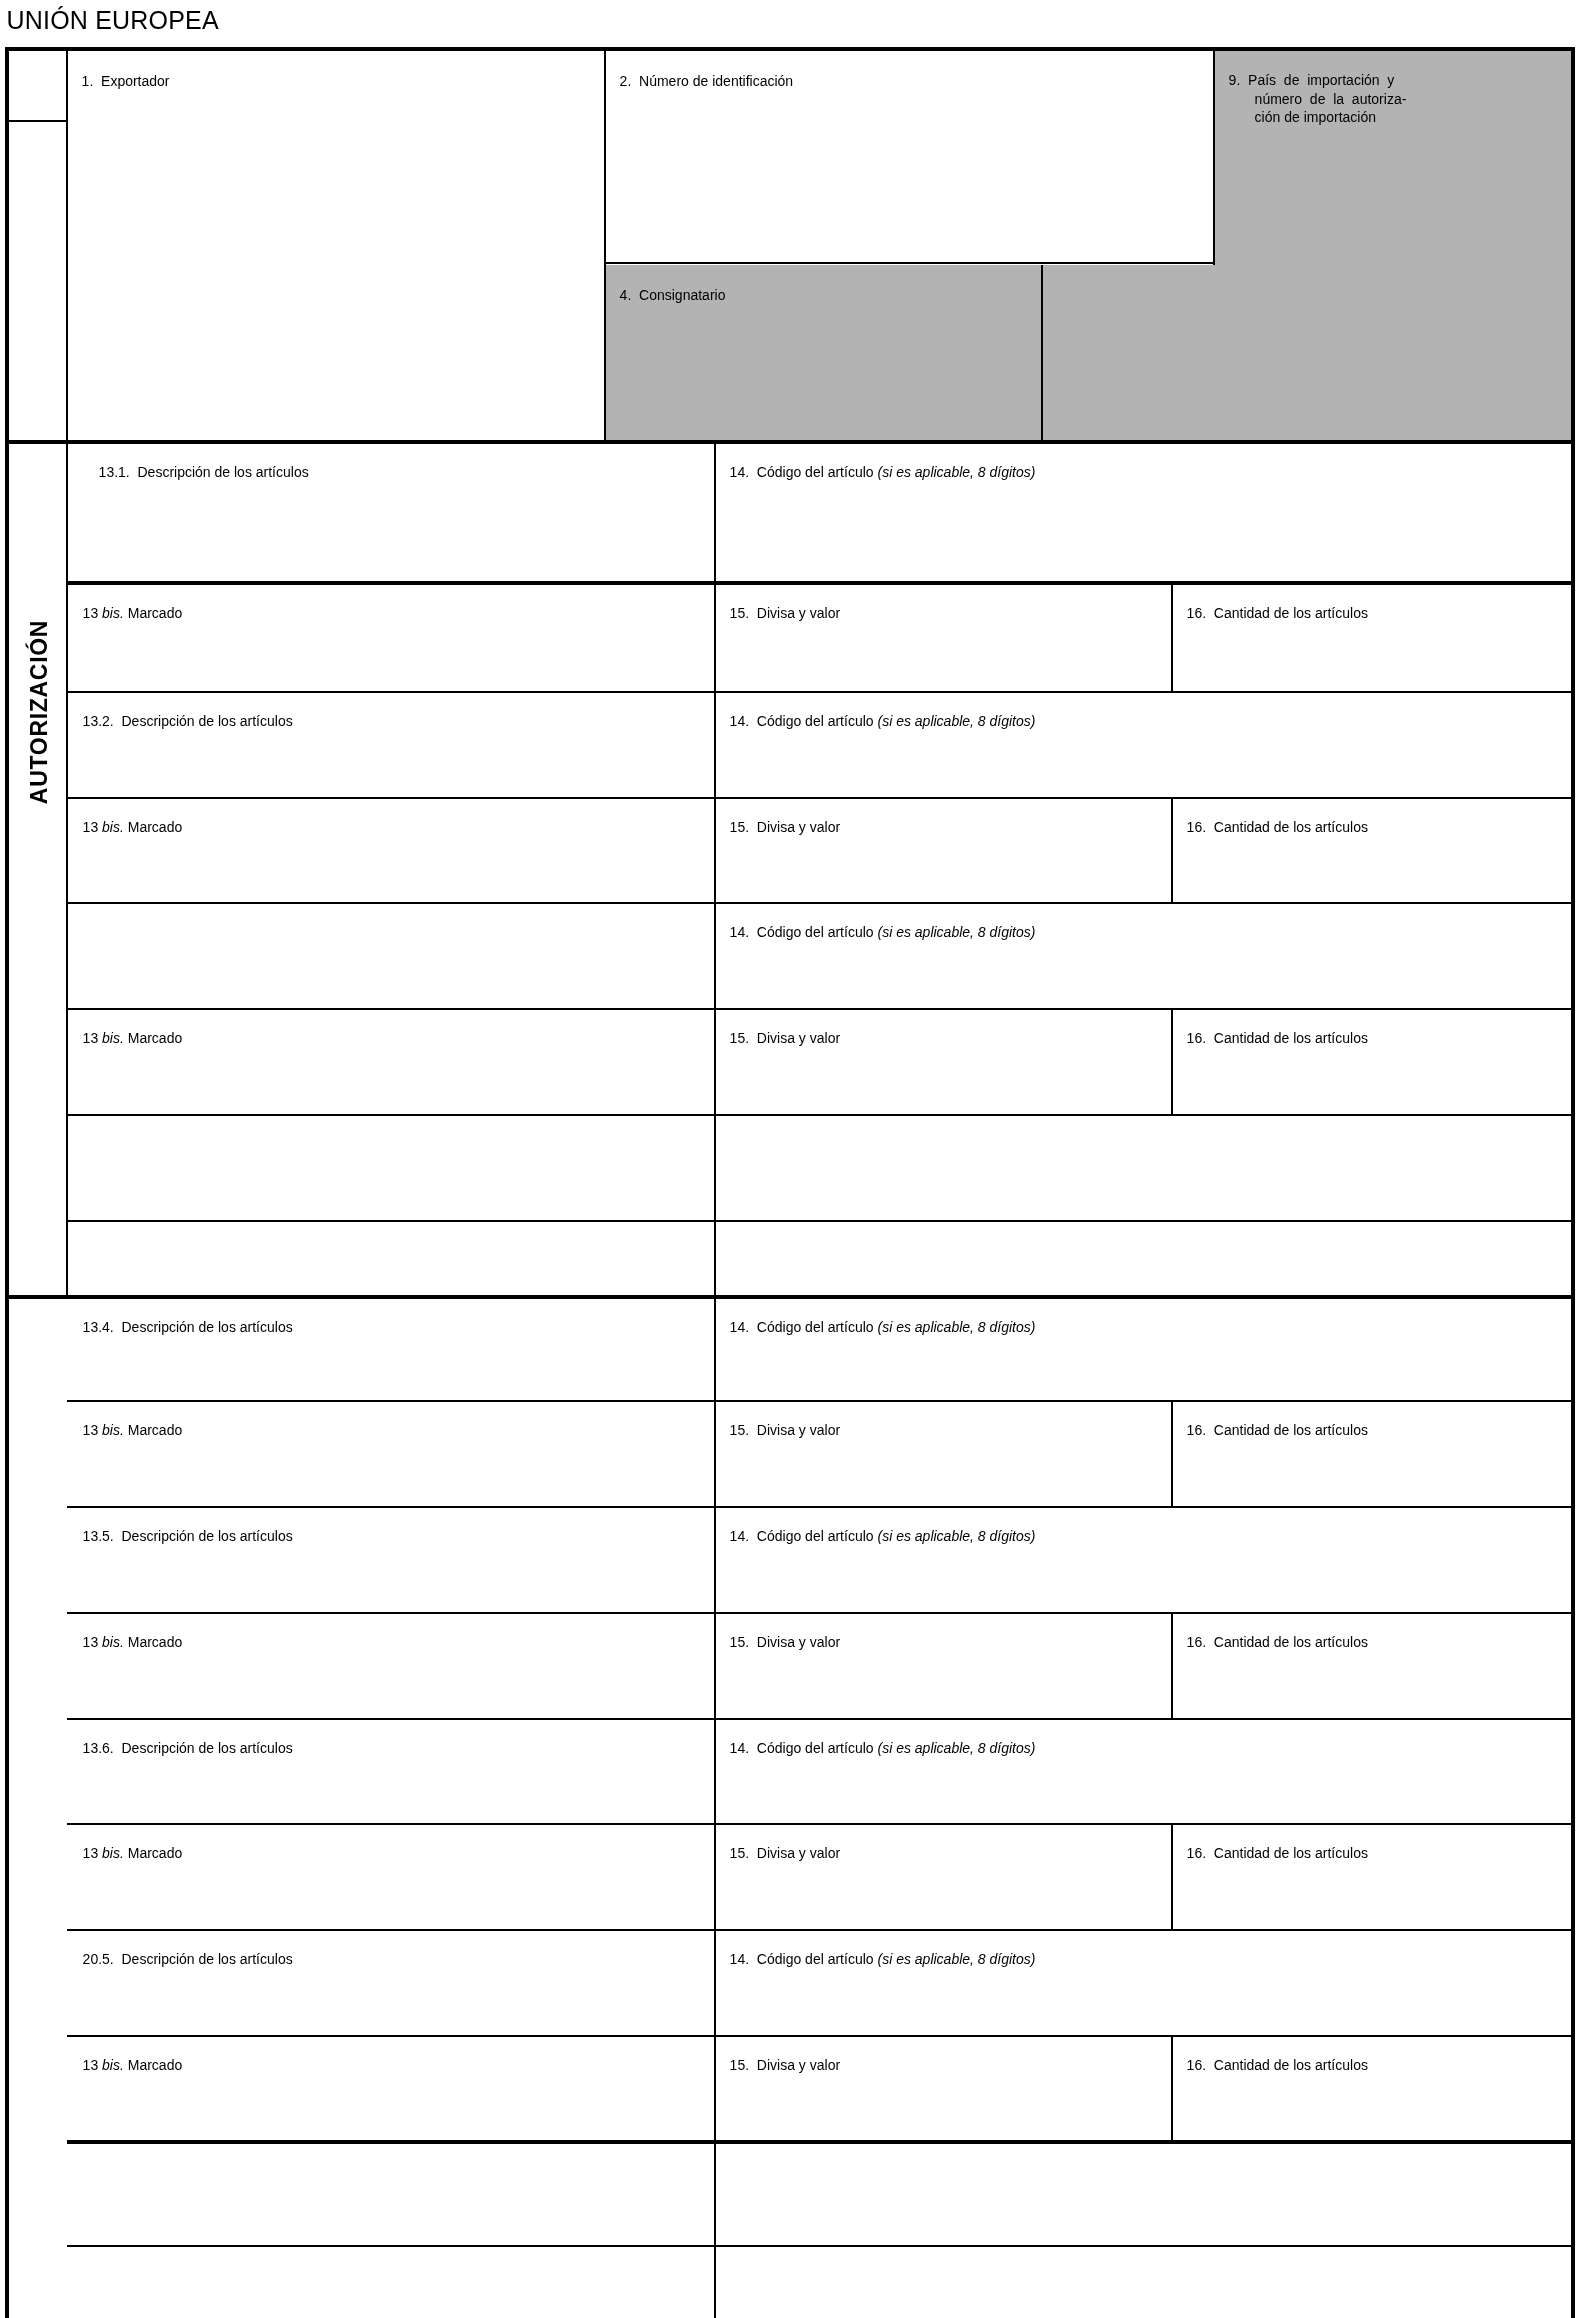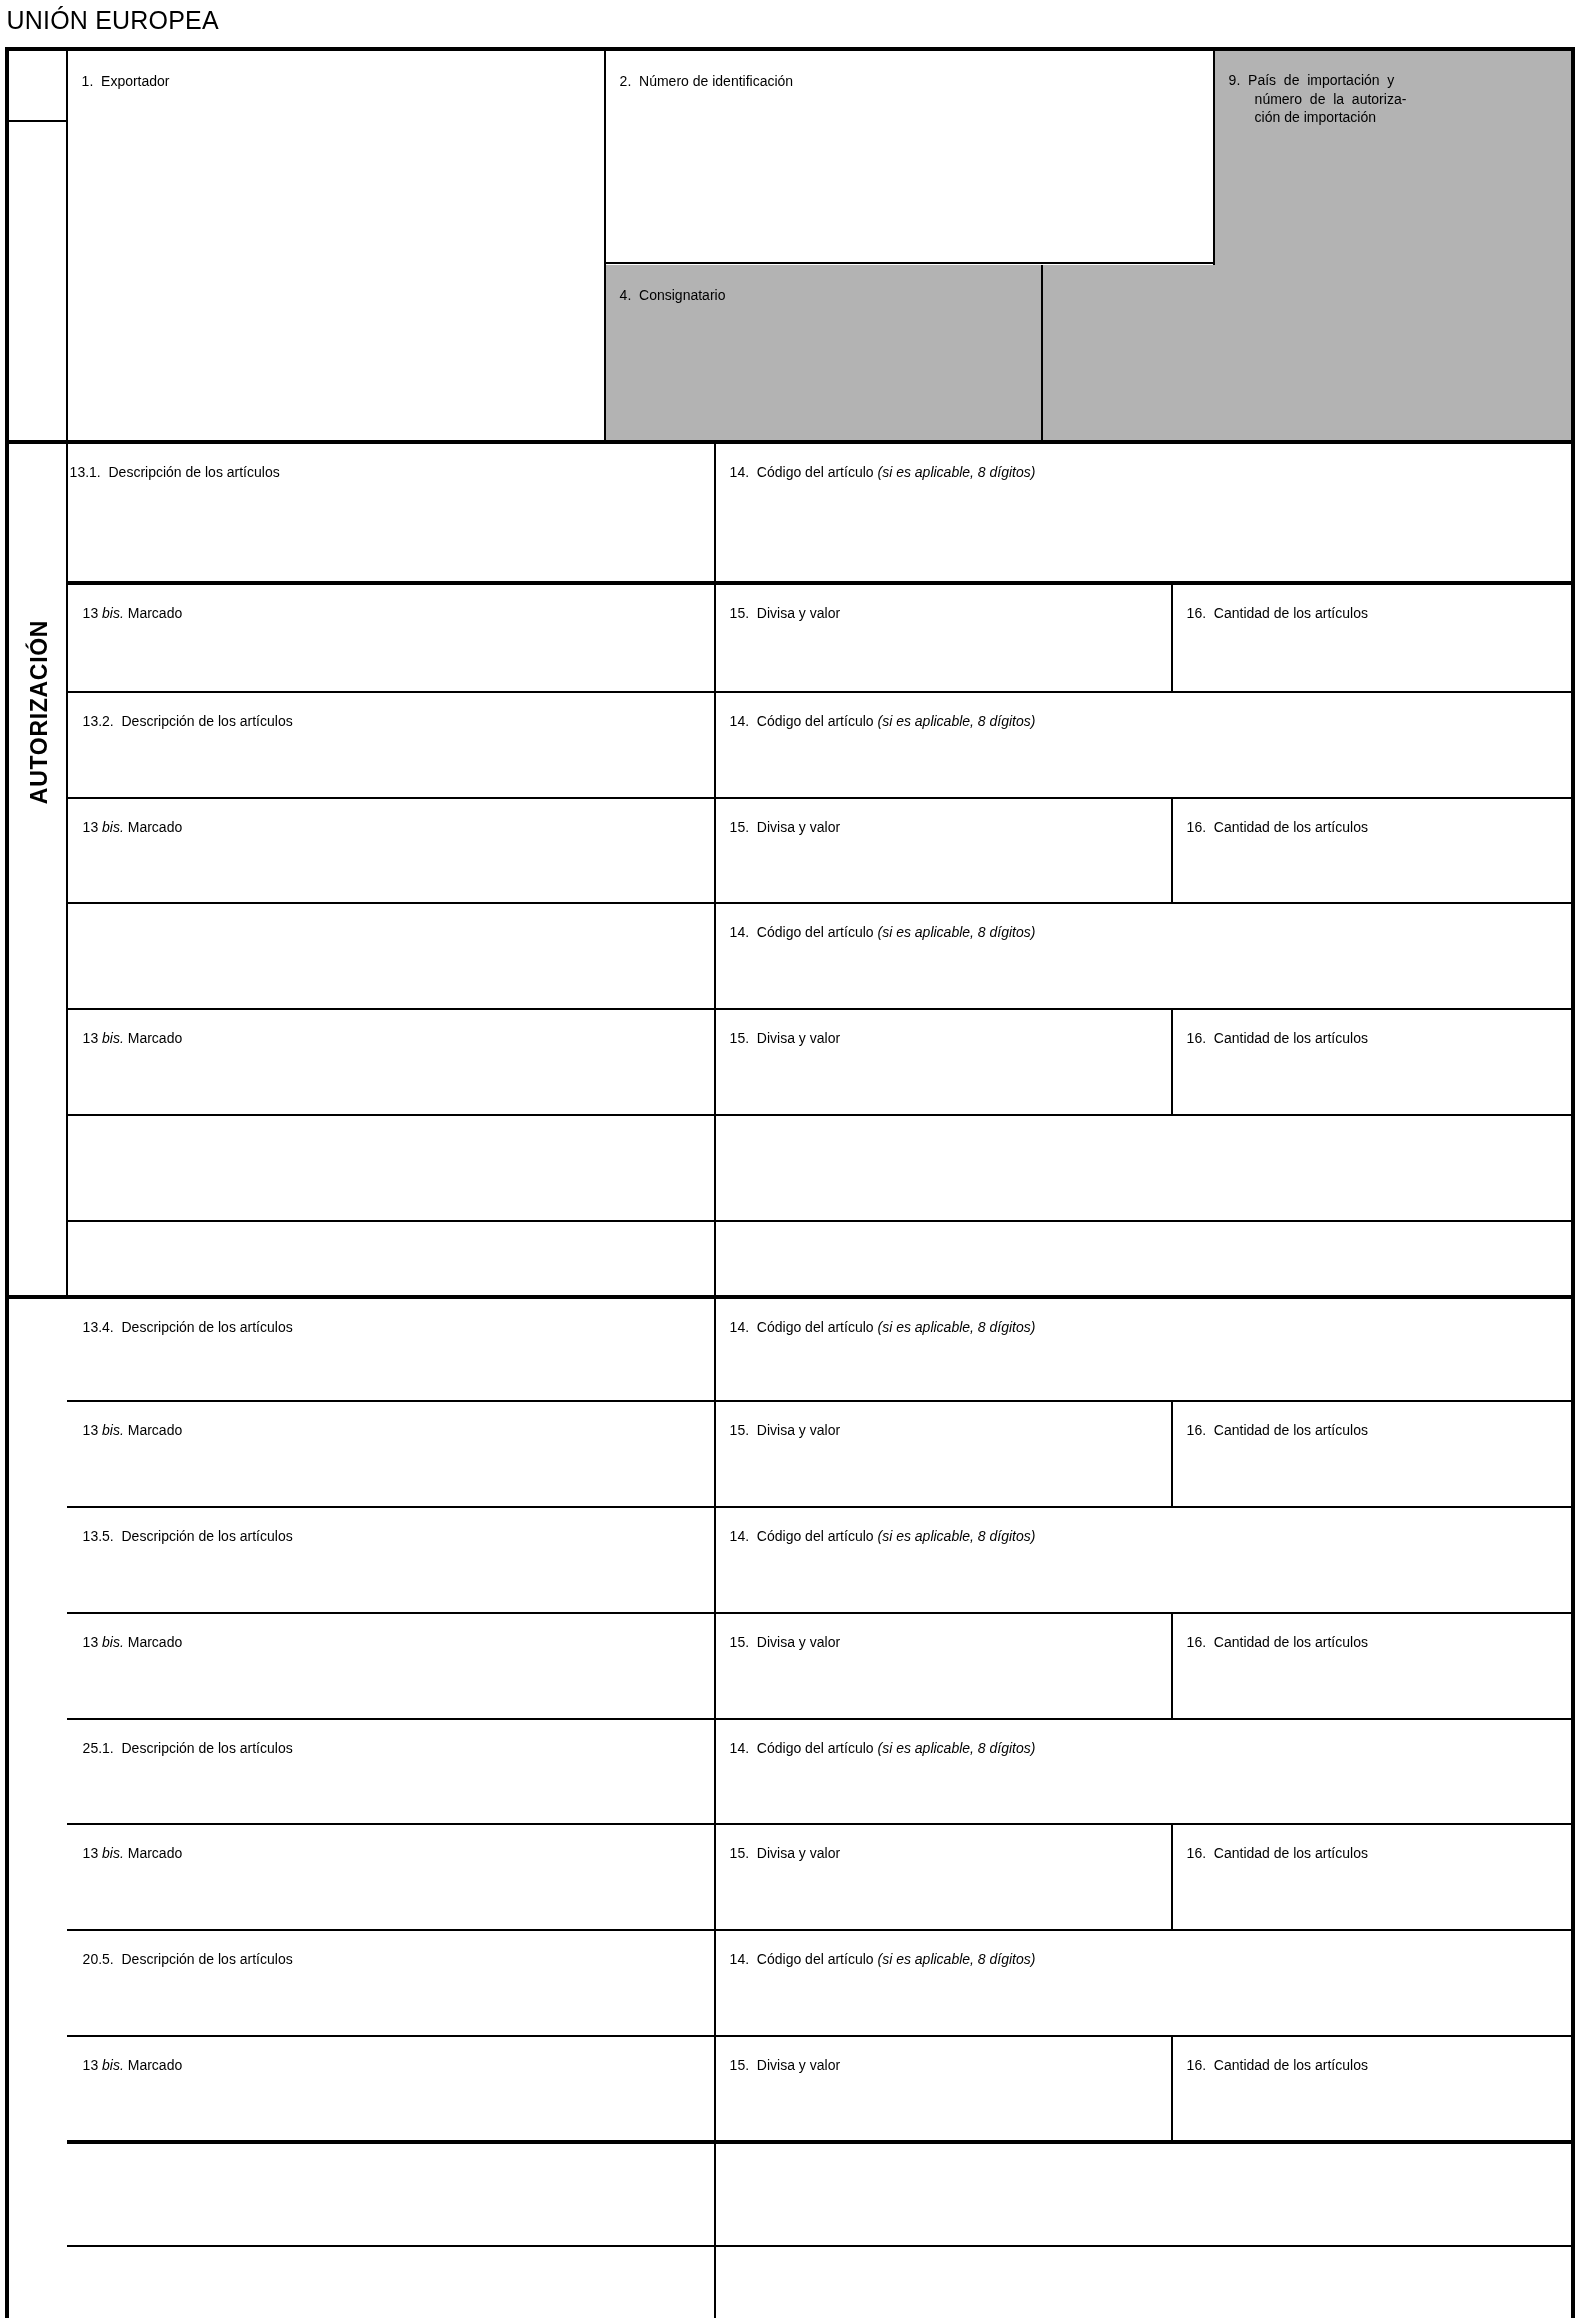--- a/index.html
+++ b/index.html
@@ -145,21 +145,21 @@
     <div class="cell" style="left:1204px; top:0px; width:358px; height:391px; padding:20.4px 12px 0 16px;">
       <span class="txt" style="text-align:justify; text-indent:0; padding-left:26px; text-indent:-26px;">9.  País  de  importación  y
 número  de  la  autoriza-
 ción de importación</span>
     </div>
 
     <div class="cell pad" style="left:595px; top:214px; width:437px; height:177px;">
       <span class="txt">4.  Consignatario</span>
     </div>
 
-  <div class="cell pad" style="left: 45px; top: 391px; width: 647px; height: 139px;">
+  <div class="cell pad" style="left: 74px; top: 391px; width: 647px; height: 139px;">
         <span class="txt">13.1.  Descripción de los artículos</span>
       </div>
       <div class="cell pad" style="left: 705px; top: 391px; width: 857px; height: 139px;">
         <span class="txt"><span>14.  Código del artículo </span><span class="ital">(si es aplicable, 8 dígitos)</span></span>
       </div>
       <div class="cell pad" style="left: 58px; top: 532px; width: 647px; height: 108px;">
         <span class="txt"><span>13 </span><span class="ital">bis.</span><span> Marcado</span></span>
       </div>
       <div class="cell pad" style="left: 705px; top: 532px; width: 457px; height: 108px;">
         <span class="txt">15.  Divisa y valor</span>
@@ -218,21 +218,21 @@
       <div class="cell pad" style="left: 58px; top: 1561px; width: 647px; height: 106px;">
         <span class="txt"><span>13 </span><span class="ital">bis.</span><span> Marcado</span></span>
       </div>
       <div class="cell pad" style="left: 705px; top: 1561px; width: 457px; height: 106px;">
         <span class="txt">15.  Divisa y valor</span>
       </div>
       <div class="cell pad" style="left: 1162px; top: 1561px; width: 400px; height: 106px;">
         <span class="txt">16.  Cantidad de los artículos</span>
       </div>
       <div class="cell pad" style="left: 58px; top: 1667px; width: 647px; height: 106px;">
-        <span class="txt">25.1.  Descripción de los artículos</span>
+        <span class="txt">13.6.  Descripción de los artículos</span>
       </div>
       <div class="cell pad" style="left: 705px; top: 1667px; width: 857px; height: 106px;">
         <span class="txt"><span>14.  Código del artículo </span><span class="ital">(si es aplicable, 8 dígitos)</span></span>
       </div>
       <div class="cell pad" style="left: 58px; top: 1772px; width: 647px; height: 106px;">
         <span class="txt"><span>13 </span><span class="ital">bis.</span><span> Marcado</span></span>
       </div>
       <div class="cell pad" style="left: 705px; top: 1772px; width: 457px; height: 106px;">
         <span class="txt">15.  Divisa y valor</span>
       </div>

